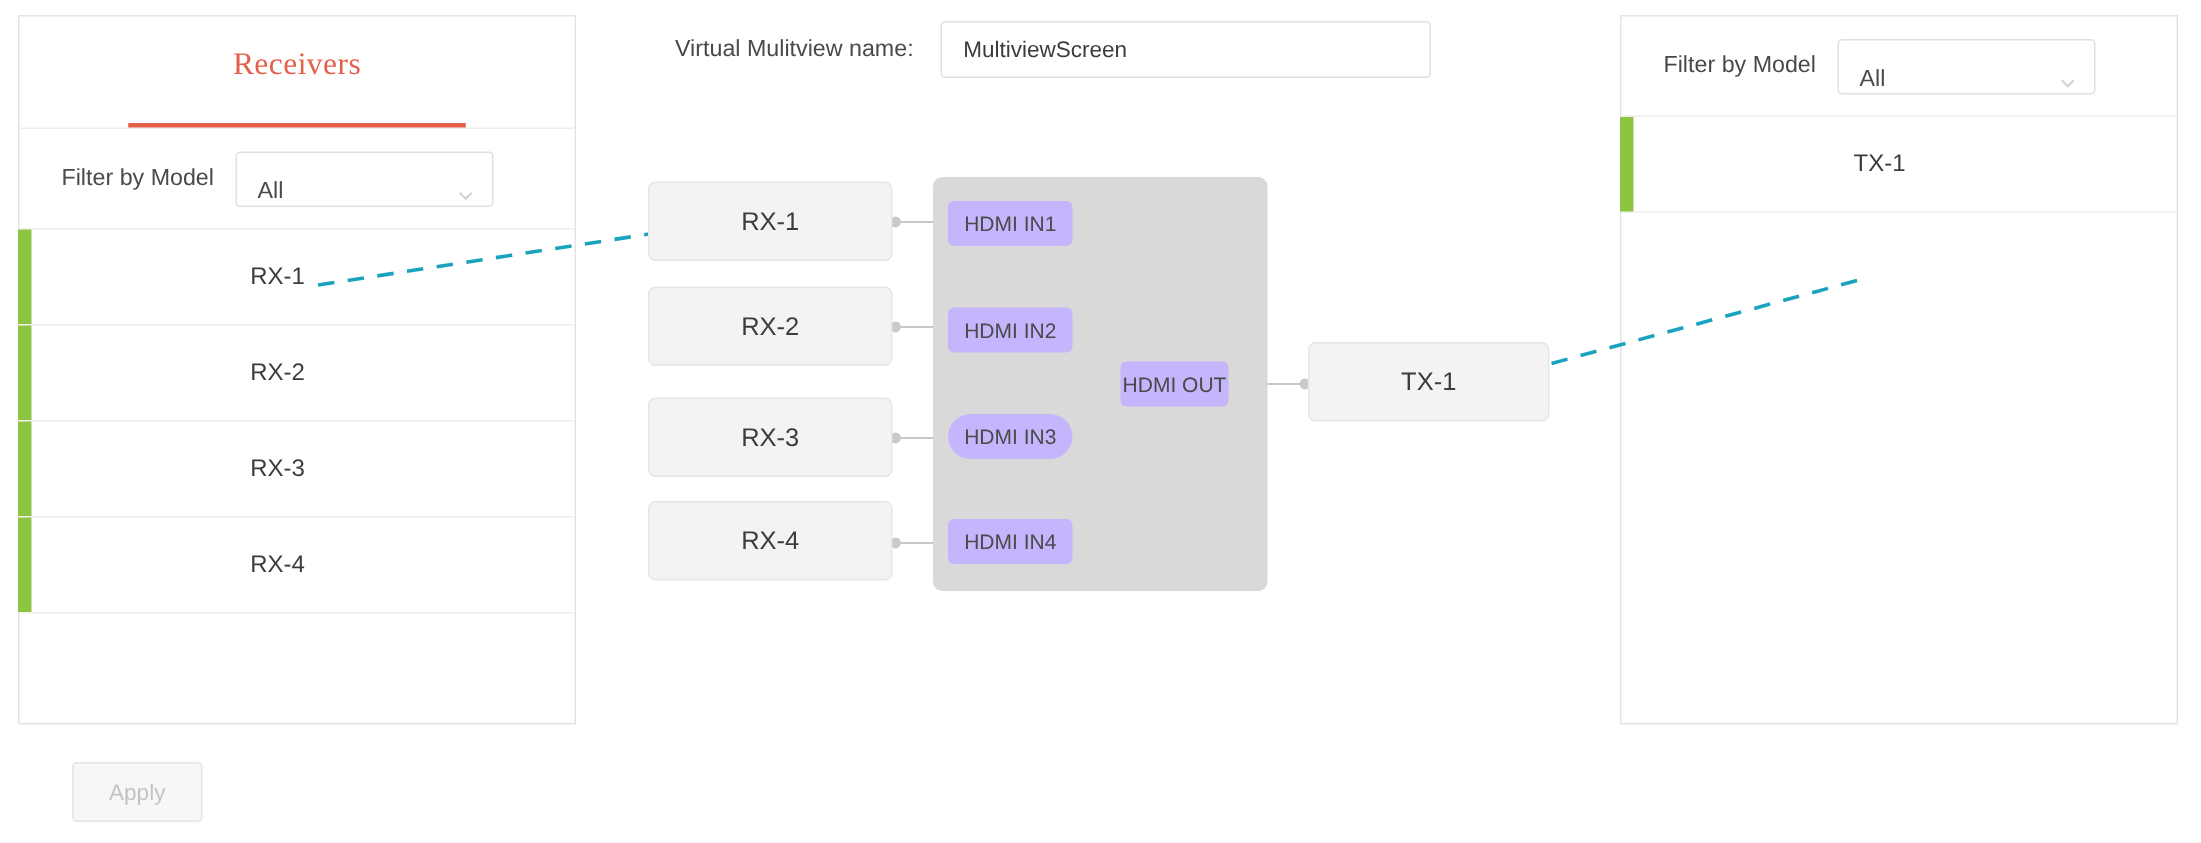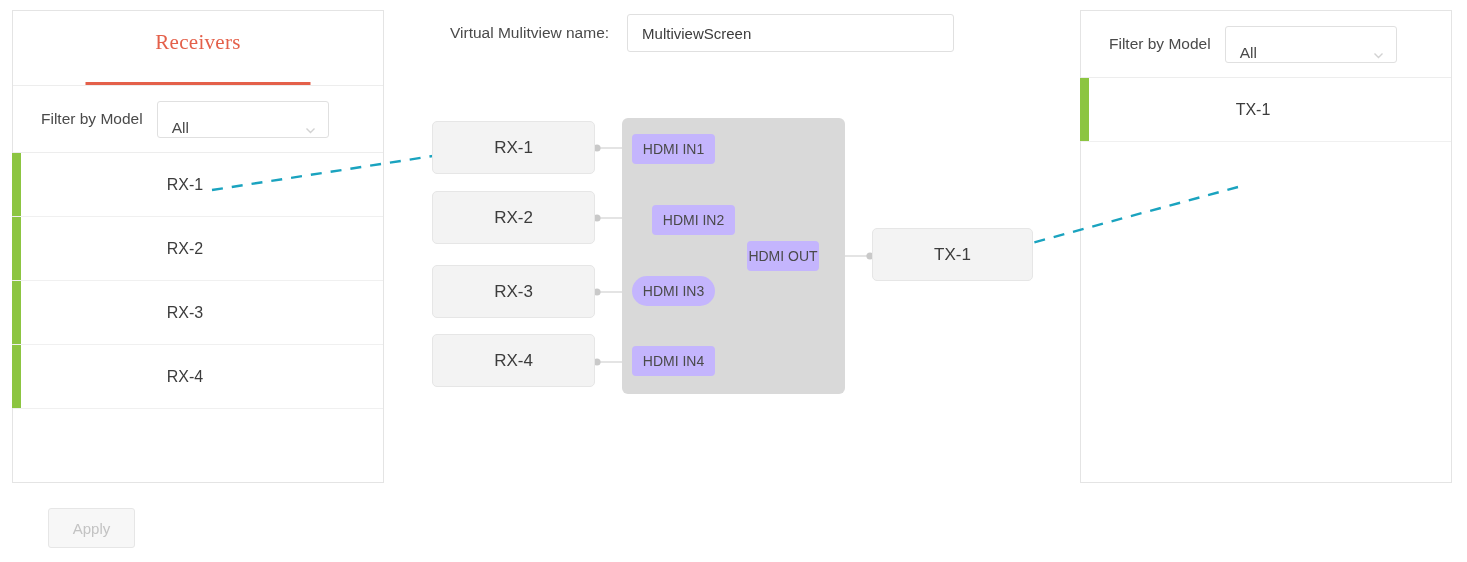--- a/index.html
+++ b/index.html
@@ -189,21 +189,21 @@
     display: flex;
     align-items: center;
     justify-content: center;
     font-size: 14px;
     color: #4a4a4a;
     height: 30px;
     box-sizing: border-box;
   }
   .port-in { left: 632px; width: 83px; }
   #port-in-1 { top: 134px; }
-  #port-in-2 { top: 205px; margin-left: 20px; }
+  #port-in-2 { top: 205px; }
   #port-in-3 { top: 276px; border-radius: 15px; }
   #port-in-4 { top: 346px; }
   #port-out { left: 747px; top: 241px; width: 72px; }
 
   
   #button-bar {
     position: absolute;
     left: 0;
     top: 508px;
     width: 1467px;

